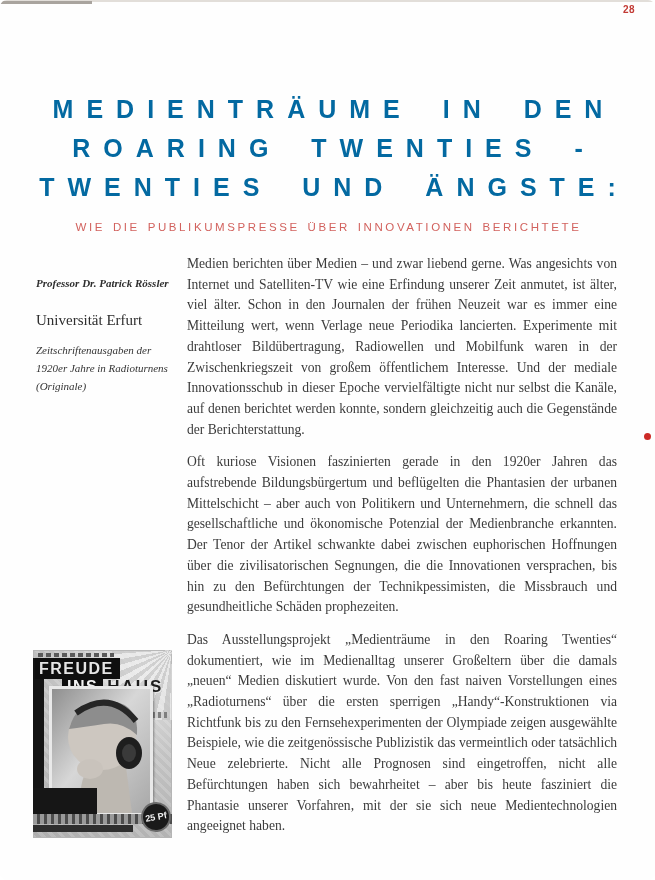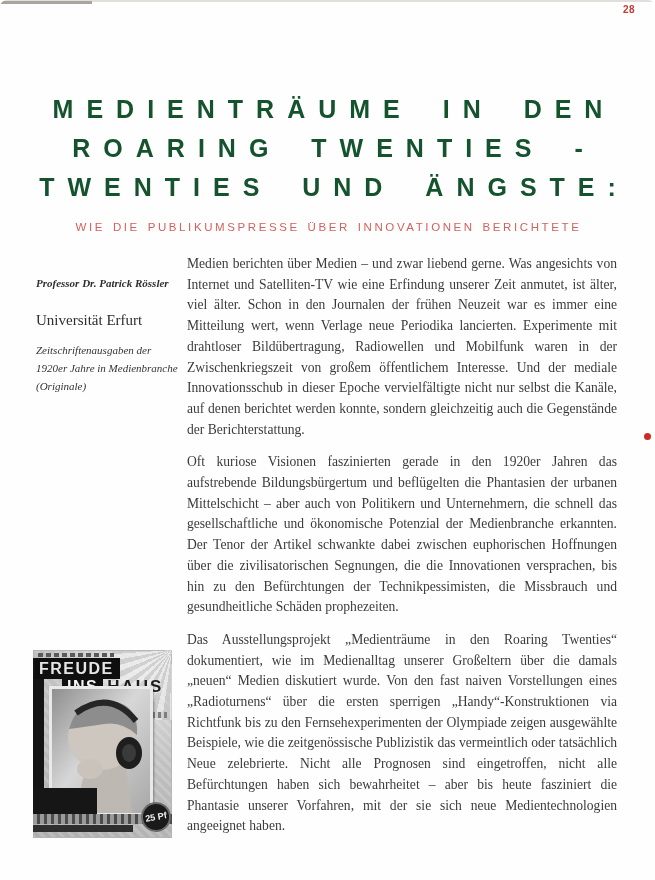--- a/index.html
+++ b/index.html
@@ -12,21 +12,21 @@
 
   .page-number {
     position:absolute; top:4px; right:20px;
     font-size:10px; font-weight:bold; color:#c23a34; letter-spacing:.5px;
   }
 
   .title-block { position:absolute; top:90px; left:0; width:100%; text-align:center; }
   .title-line {
     position:relative; display:block;
     font-size:25px; font-weight:bold; letter-spacing:13px; word-spacing:10px;
-    line-height:39px; color:#14532d; padding-left:13px; white-space:nowrap;
+    line-height:39px; color:#0369a1; padding-left:13px; white-space:nowrap;
   }
   .title-line::before {
     content:attr(data-text);
     position:absolute; left:22px; top:5px; width:100%; z-index:-1;
     color:#c3c3c3; opacity:.75; transform:skewX(-22deg);
     font-weight:bold;
   }
   .subtitle {
     margin-top:14px; font-size:11.5px; letter-spacing:2.6px; word-spacing:2px;
     color:#d2625e; font-weight:400; padding-left:2px;
@@ -120,21 +120,21 @@
   <header class="title-block">
     <span class="title-line" data-text="MEDIENTRÄUME IN DEN">MEDIENTRÄUME IN DEN</span>
     <span class="title-line" data-text="ROARING TWENTIES -">ROARING TWENTIES -</span>
     <span class="title-line" data-text="VISIONEN UND ÄNGSTE:">TWENTIES UND ÄNGSTE:</span>
     <div class="subtitle">WIE DIE PUBLIKUMSPRESSE ÜBER INNOVATIONEN BERICHTETE</div>
   </header>
 
   <aside class="sidebar">
     <div class="author">Professor Dr. Patrick Rössler</div>
     <div class="affiliation">Universität Erfurt</div>
-    <div class="exhibit-caption">Zeitschriftenausgaben der 1920er Jahre in Medienbranche (Originale)</div>
+    <div class="exhibit-caption">Zeitschriftenausgaben der 1920er Jahre in Radioturnens (Originale)</div>
   </aside>
 
   <main class="article">
     <p>Medien berichten über Medien – und zwar liebend gerne. Was angesichts von Internet und Satelliten-TV wie eine Erfindung unserer Zeit anmutet, ist älter, viel älter. Schon in den Journalen der frühen Neuzeit war es immer eine Mitteilung wert, wenn Verlage neue Periodika lancierten. Experimente mit drahtloser Bildübertragung, Radiowellen und Mobilfunk waren in der Zwischenkriegszeit von großem öffentlichem Interesse. Und der mediale Innovationsschub in dieser Epoche vervielfältigte nicht nur selbst die Kanäle, auf denen berichtet werden konnte, sondern gleichzeitig auch die Gegenstände der Berichterstattung.</p>
     <p>Oft kuriose Visionen faszinierten gerade in den 1920er Jahren das aufstrebende Bildungsbürgertum und beflügelten die Phantasien der urbanen Mittelschicht – aber auch von Politikern und Unternehmern, die schnell das gesellschaftliche und ökonomische Potenzial der Medienbranche erkannten. Der Tenor der Artikel schwankte dabei zwischen euphorischen Hoffnungen über die zivilisatorischen Segnungen, die die Innovationen versprachen, bis hin zu den Befürchtungen der Technikpessimisten, die Missbrauch und gesundheitliche Schäden prophezeiten.</p>
     <p>Das Ausstellungsprojekt „Medienträume in den Roaring Twenties“ dokumentiert, wie im Medienalltag unserer Großeltern über die damals „neuen“ Medien diskutiert wurde. Von den fast naiven Vorstellungen eines „Radioturnens“ über die ersten sperrigen „Handy“-Konstruktionen via Richtfunk bis zu den Fernsehexperimenten der Olympiade zeigen ausgewählte Beispiele, wie die zeitgenössische Publizistik das vermeintlich oder tatsächlich Neue zelebrierte. Nicht alle Prognosen sind eingetroffen, nicht alle Befürchtungen haben sich bewahrheitet – aber bis heute fasziniert die Phantasie unserer Vorfahren, mit der sie sich neue Medientechnologien angeeignet haben.</p>
   </main>
 
   <figure class="cover">
     <div class="cover-sunburst"></div>

